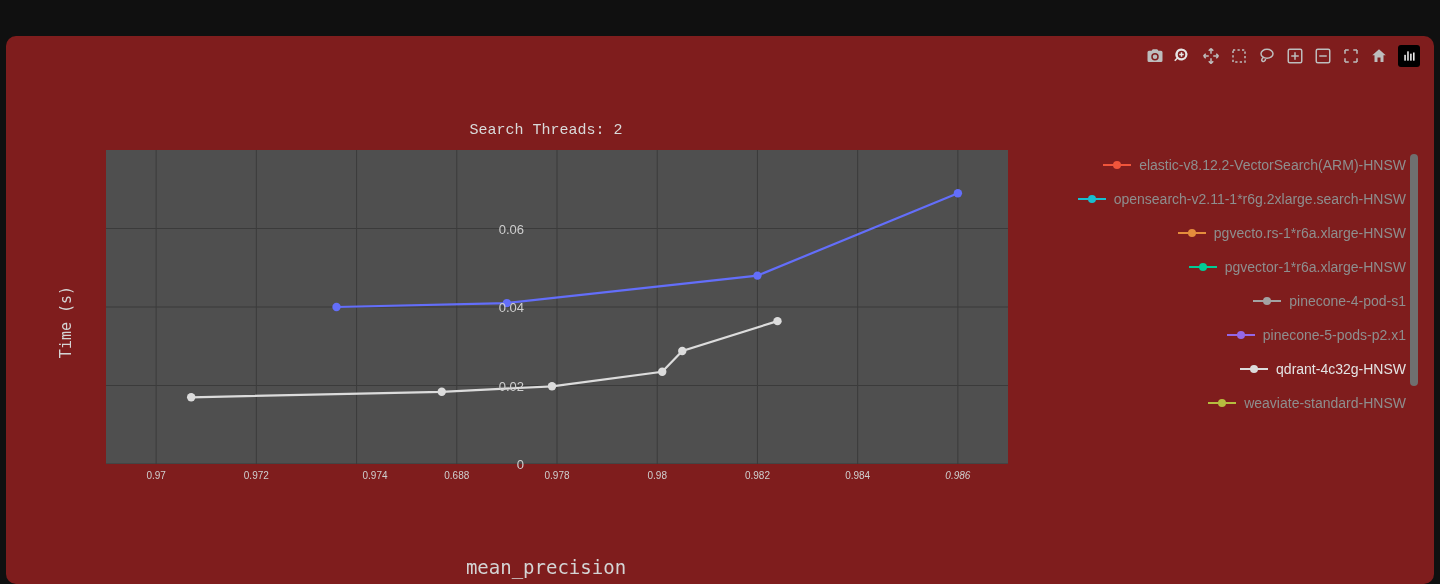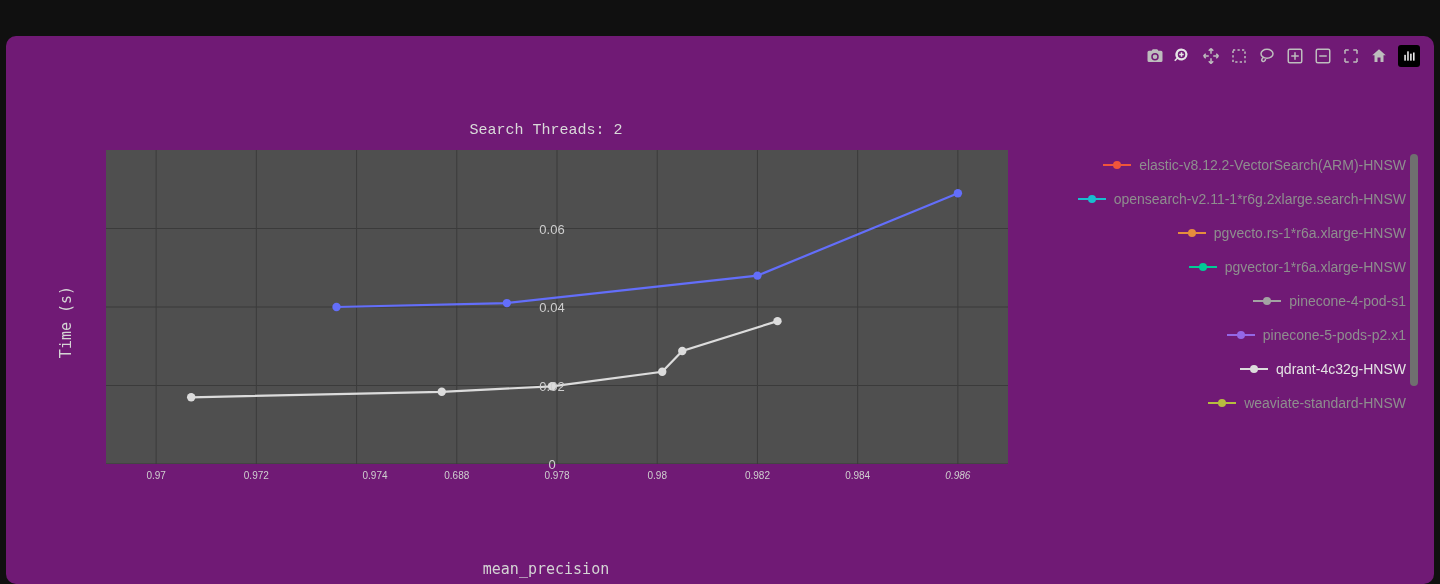--- a/index.html
+++ b/index.html
@@ -10,21 +10,21 @@
     font-family: "Segoe UI", Arial, sans-serif;
     color: #cfcfcf;
     overflow: hidden;
   }
   .app-frame {
     position: absolute;
     left: 6px;
     top: 36px;
     right: 6px;
     bottom: 0;
-    background: #701a75;
+    background: #7f1d1d;
     border-radius: 10px;
     overflow: hidden;
   }
   
   .toolbar {
     position: absolute;
     top: 6px;
     right: 14px;
     height: 28px;
     display: flex;
@@ -77,38 +77,38 @@
     font-size: 15px;
     color: #d4d4d4;
   }
   .x-axis-title {
     position:absolute;
     left: 0;
     width: 1000px;
     text-align: center;
     bottom: -8px;
     font-family: "Consolas", monospace;
-    font-size: 15px;
+    font-size: 19px;
     color: #d4d4d4;
   }
 
   .plot {
     position:absolute;
     left: 60px;
     top: 76px;
     width: 902px;
     height: 314px;
     background: #4f4f4f;
   }
   .plot svg { position:absolute; left:0; top:0; }
 
   .y-tick {
     position:absolute;
-    right: 848px;
-    text-align: center;
+    right: 896px;
+    text-align: right;
     width: 40px;
     font-size: 13px;
     color: #cfcfcf;
     font-family: Arial, sans-serif;
     transform: translateY(-50%);
   }
   .x-tick {
     position:absolute;
     top: 396px;
     transform: translateX(-50%);

